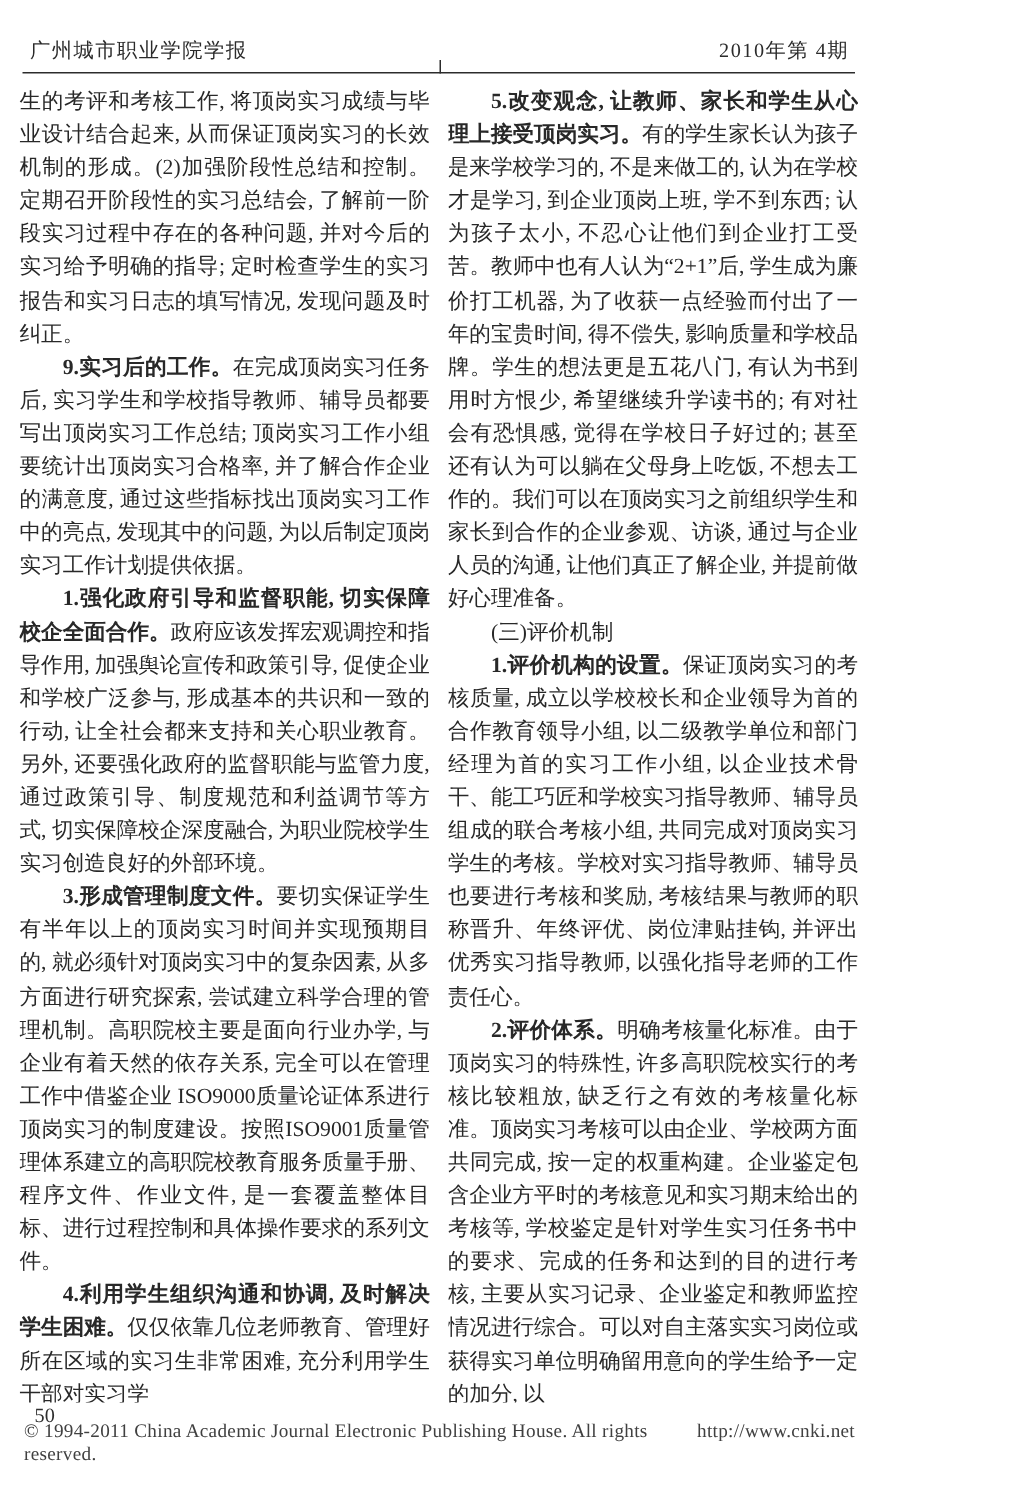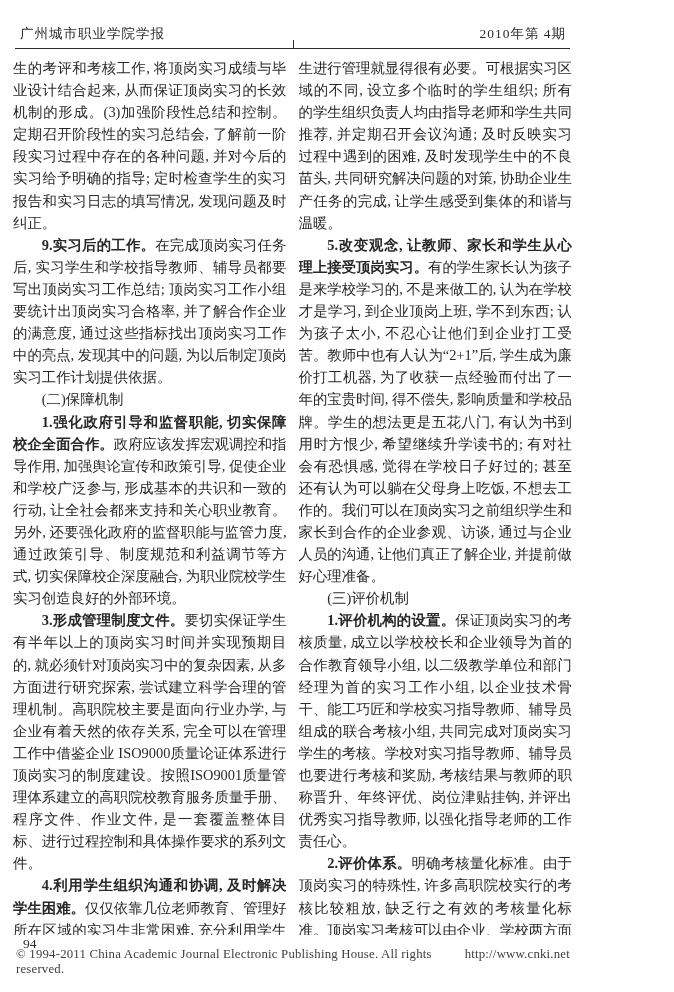--- a/index.html
+++ b/index.html
@@ -84,36 +84,34 @@
     <span>广州城市职业学院学报</span>
     <span>2010年第 4期</span>
   </header>
 
   <div class="hdr-rule">
     <div class="tick"></div>
   </div>
 
   <main class="columns">
     <section class="col">
-        <p class="noindent">生的考评和考核工作, 将顶岗实习成绩与毕业设计结合起来, 从而保证顶岗实习的长效机制的形成。(3)加强阶段性总结和控制。定期召开阶段性的实习总结会, 了解前一阶段实习过程中存在的各种问题, 并对今后的实习给予明确的指导; 定时检查学生的实习报告和实习日志的填写情况, 发现问题及时纠正。</p>
+        <p class="noindent">生的考评和考核工作, 将顶岗实习成绩与毕业设计结合起来, 从而保证顶岗实习的长效机制的形成。(2)加强阶段性总结和控制。定期召开阶段性的实习总结会, 了解前一阶段实习过程中存在的各种问题, 并对今后的实习给予明确的指导; 定时检查学生的实习报告和实习日志的填写情况, 发现问题及时纠正。</p>
         <p><b class="lead">9.实习后的工作。</b>在完成顶岗实习任务后, 实习学生和学校指导教师、辅导员都要写出顶岗实习工作总结; 顶岗实习工作小组要统计出顶岗实习合格率, 并了解合作企业的满意度, 通过这些指标找出顶岗实习工作中的亮点, 发现其中的问题, 为以后制定顶岗实习工作计划提供依据。</p>
-        <p>(二)保障机制</p>
         <p><b class="lead">1.强化政府引导和监督职能, 切实保障校企全面合作。</b>政府应该发挥宏观调控和指导作用, 加强舆论宣传和政策引导, 促使企业和学校广泛参与, 形成基本的共识和一致的行动, 让全社会都来支持和关心职业教育。另外, 还要强化政府的监督职能与监管力度, 通过政策引导、制度规范和利益调节等方式, 切实保障校企深度融合, 为职业院校学生实习创造良好的外部环境。</p>
         <p><b class="lead">3.形成管理制度文件。</b>要切实保证学生有半年以上的顶岗实习时间并实现预期目的, 就必须针对顶岗实习中的复杂因素, 从多方面进行研究探索, 尝试建立科学合理的管理机制。高职院校主要是面向行业办学, 与企业有着天然的依存关系, 完全可以在管理工作中借鉴企业 ISO9000质量论证体系进行顶岗实习的制度建设。按照ISO9001质量管理体系建立的高职院校教育服务质量手册、程序文件、作业文件, 是一套覆盖整体目标、进行过程控制和具体操作要求的系列文件。</p>
         <p><b class="lead">4.利用学生组织沟通和协调, 及时解决学生困难。</b>仅仅依靠几位老师教育、管理好所在区域的实习生非常困难, 充分利用学生干部对实习学</p>
       </section>
     <section class="col">
-        <p class="noindent">生进行管理就显得很有必要。可根据实习区域的不同, 设立多个临时的学生组织; 所有的学生组织负责人均由指导老师和学生共同推荐, 并定期召开会议沟通; 及时反映实习过程中遇到的困难, 及时发现学生中的不良苗头, 共同研究解决问题的对策, 协助企业生产任务的完成, 让学生感受到集体的和谐与温暖。</p>
         <p><b class="lead">5.改变观念, 让教师、家长和学生从心理上接受顶岗实习。</b>有的学生家长认为孩子是来学校学习的, 不是来做工的, 认为在学校才是学习, 到企业顶岗上班, 学不到东西; 认为孩子太小, 不忍心让他们到企业打工受苦。教师中也有人认为“2+1”后, 学生成为廉价打工机器, 为了收获一点经验而付出了一年的宝贵时间, 得不偿失, 影响质量和学校品牌。学生的想法更是五花八门, 有认为书到用时方恨少, 希望继续升学读书的; 有对社会有恐惧感, 觉得在学校日子好过的; 甚至还有认为可以躺在父母身上吃饭, 不想去工作的。我们可以在顶岗实习之前组织学生和家长到合作的企业参观、访谈, 通过与企业人员的沟通, 让他们真正了解企业, 并提前做好心理准备。</p>
         <p>(三)评价机制</p>
         <p><b class="lead">1.评价机构的设置。</b>保证顶岗实习的考核质量, 成立以学校校长和企业领导为首的合作教育领导小组, 以二级教学单位和部门经理为首的实习工作小组, 以企业技术骨干、能工巧匠和学校实习指导教师、辅导员组成的联合考核小组, 共同完成对顶岗实习学生的考核。学校对实习指导教师、辅导员也要进行考核和奖励, 考核结果与教师的职称晋升、年终评优、岗位津贴挂钩, 并评出优秀实习指导教师, 以强化指导老师的工作责任心。</p>
         <p><b class="lead">2.评价体系。</b>明确考核量化标准。由于顶岗实习的特殊性, 许多高职院校实行的考核比较粗放, 缺乏行之有效的考核量化标准。顶岗实习考核可以由企业、学校两方面共同完成, 按一定的权重构建。企业鉴定包含企业方平时的考核意见和实习期末给出的考核等, 学校鉴定是针对学生实习任务书中的要求、完成的任务和达到的目的进行考核, 主要从实习记录、企业鉴定和教师监控情况进行综合。可以对自主落实实习岗位或获得实习单位明确留用意向的学生给予一定的加分, 以</p>
       </section>
   </main>
 
-  <div class="pageno">94</div>
+  <div class="pageno">50</div>
 
   <footer class="copyright">
     <span>© 1994-2011 China Academic Journal Electronic Publishing House. All rights reserved.</span>
     <span>http://www.cnki.net</span>
   </footer>
 
 </div>
 
 </body></html>

